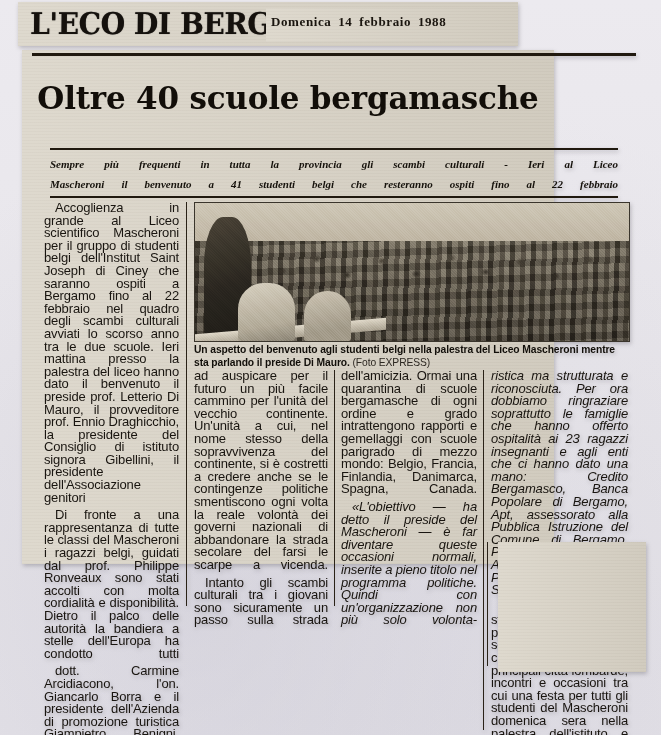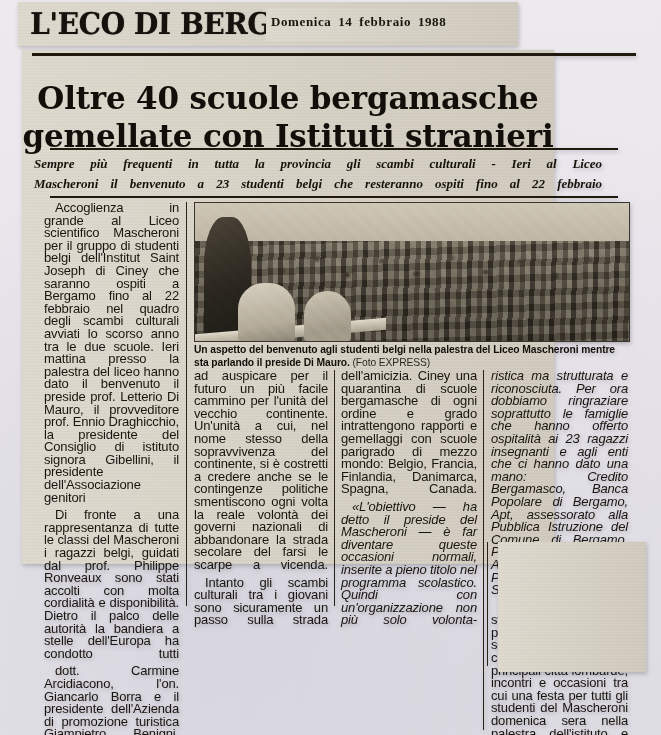--- a/index.html
+++ b/index.html
@@ -84,25 +84,25 @@
     line-height:38px;
     color:#120e09;
     letter-spacing:-0.2px;
     transform:scaleX(1.0);
   }
   .headline span{display:block;}
 
   
   .subhead{
     position:absolute;
-    left:12px;width:568px;top:104px;
+    left:28px;width:568px;top:104px;
     font-family:"Liberation Serif", serif;
     font-style:italic;
     font-weight:700;
-    font-size:13px;
+    font-size:11px;
     line-height:20px;
     color:#16120c;
     text-align:justify;
     text-align-last:justify;
   }
 
   
   .cols{
     position:absolute;left:22px;top:152px;width:584px;
   }
@@ -214,28 +214,27 @@
   </div>
   <div class="paper" style="left:248px;top:6px;width:252px;height:34px;"></div>
   <div class="dateline">Domenica  14  febbraio  1988</div>
 
   <div class="paper body-block">
 
     <div class="rule" style="left:10px;top:3px;width:604px;height:3px;"></div>
 
     <h1 class="headline">
       <span>Oltre 40 scuole bergamasche</span>
-      <span>gemellate con Istituti stranieri</span>
     </h1>
 
     <div class="rule" style="left:28px;top:98px;width:568px;height:2px;"></div>
 
     <div class="subhead">
       <div>Sempre più frequenti in tutta la provincia gli scambi culturali - Ieri al Liceo</div>
-      <div>Mascheroni il benvenuto a 23 studenti belgi che resteranno ospiti fino al 22 febbraio</div>
+      <div>Mascheroni il benvenuto a 41 studenti belgi che resteranno ospiti fino al 22 febbraio</div>
     </div>
 
     <div class="rule" style="left:28px;top:146px;width:568px;height:2px;"></div>
 
     <div class="cols">
 
       <div class="photo">
         <div class="ph-wall"></div>
         <div class="ph-crowd"></div>
         <div class="ph-speaker"></div>
@@ -259,22 +258,22 @@
         <p>Di fronte a una rappresentanza di tutte le classi del Mascheroni i ragazzi belgi, guidati dal prof. Philippe Ronveaux sono stati accolti con molta cordialità e disponibilità. Dietro il palco delle autorità la bandiera a stelle dell'Europa ha condotto tutti</p>
         <p>dott. Carmine Arcidiacono, l'on. Giancarlo Borra e il presidente dell'Azienda di promozione turistica Giampietro Benigni.</p>
       </div>
 
       <div class="col c2" style="top:168px;">
         <p class="noindent">ad auspicare per il futuro un più facile cammino per l'unità del vecchio continente. Un'unità a cui, nel nome stesso della sopravvivenza del continente, si è costretti a credere anche se le contingenze politiche smentiscono ogni volta la reale volontà dei governi nazionali di abbandonare la strada secolare del farsi le scarpe a vicenda.</p>
         <p>Intanto gli scambi culturali tra i giovani sono sicuramente un passo sulla strada</p>
       </div>
 
       <div class="col c3" style="top:168px;">
-        <p class="noindent">dell'amicizia. Ciney una quarantina di scuole bergamasche di ogni ordine e grado intrattengono rapporti e gemellaggi con scuole parigrado di mezzo mondo: Belgio, Francia, Finlandia, Danimarca, Spagna, Canada.</p>
-        <p class="ital">«L'obiettivo — ha detto il preside del Mascheroni — è far diventare queste occasioni normali, inserite a pieno titolo nel programma scolastico. Quindi con un'organizzazione non più solo volonta-</p>
+        <p class="noindent">dell'amicizia. Ormai una quarantina di scuole bergamasche di ogni ordine e grado intrattengono rapporti e gemellaggi con scuole parigrado di mezzo mondo: Belgio, Francia, Finlandia, Danimarca, Spagna, Canada.</p>
+        <p class="ital">«L'obiettivo — ha detto il preside del Mascheroni — è far diventare queste occasioni normali, inserite a pieno titolo nel programma politiche. Quindi con un'organizzazione non più solo volonta-</p>
       </div>
 
       <div class="col c4" style="top:168px;">
         <p class="noindent ital">ristica ma strutturata e riconosciuta. Per ora dobbiamo ringraziare soprattutto le famiglie che hanno offerto ospitalità ai 23 ragazzi insegnanti e agli enti che ci hanno dato una mano: Credito Bergamasco, Banca Popolare di Bergamo, Apt, assessorato alla Pubblica Istruzione del Comune di Bergamo, Provveditorato, Istituto Alberghiero di S. Pellegrino, S. Pellegrino SpA, Polli».</p>
         <p>Per gli ospiti belgi è stato preparato un programma sostanzioso: visite alla città, alla provincia e alle principali città lombarde, incontri e occasioni tra cui una festa per tutti gli studenti del Mascheroni domenica sera nella palestra dell'istituto e una «pizza» tutti insieme lunedì.</p>
         <p>· Il benvenuto si è concluso con uno scambio di doni e un rinfresco. A mezzogiorno una delegazione belga è stata ricevuta dal sindaco.</p>
       </div>
 
     </div>
   </div>

